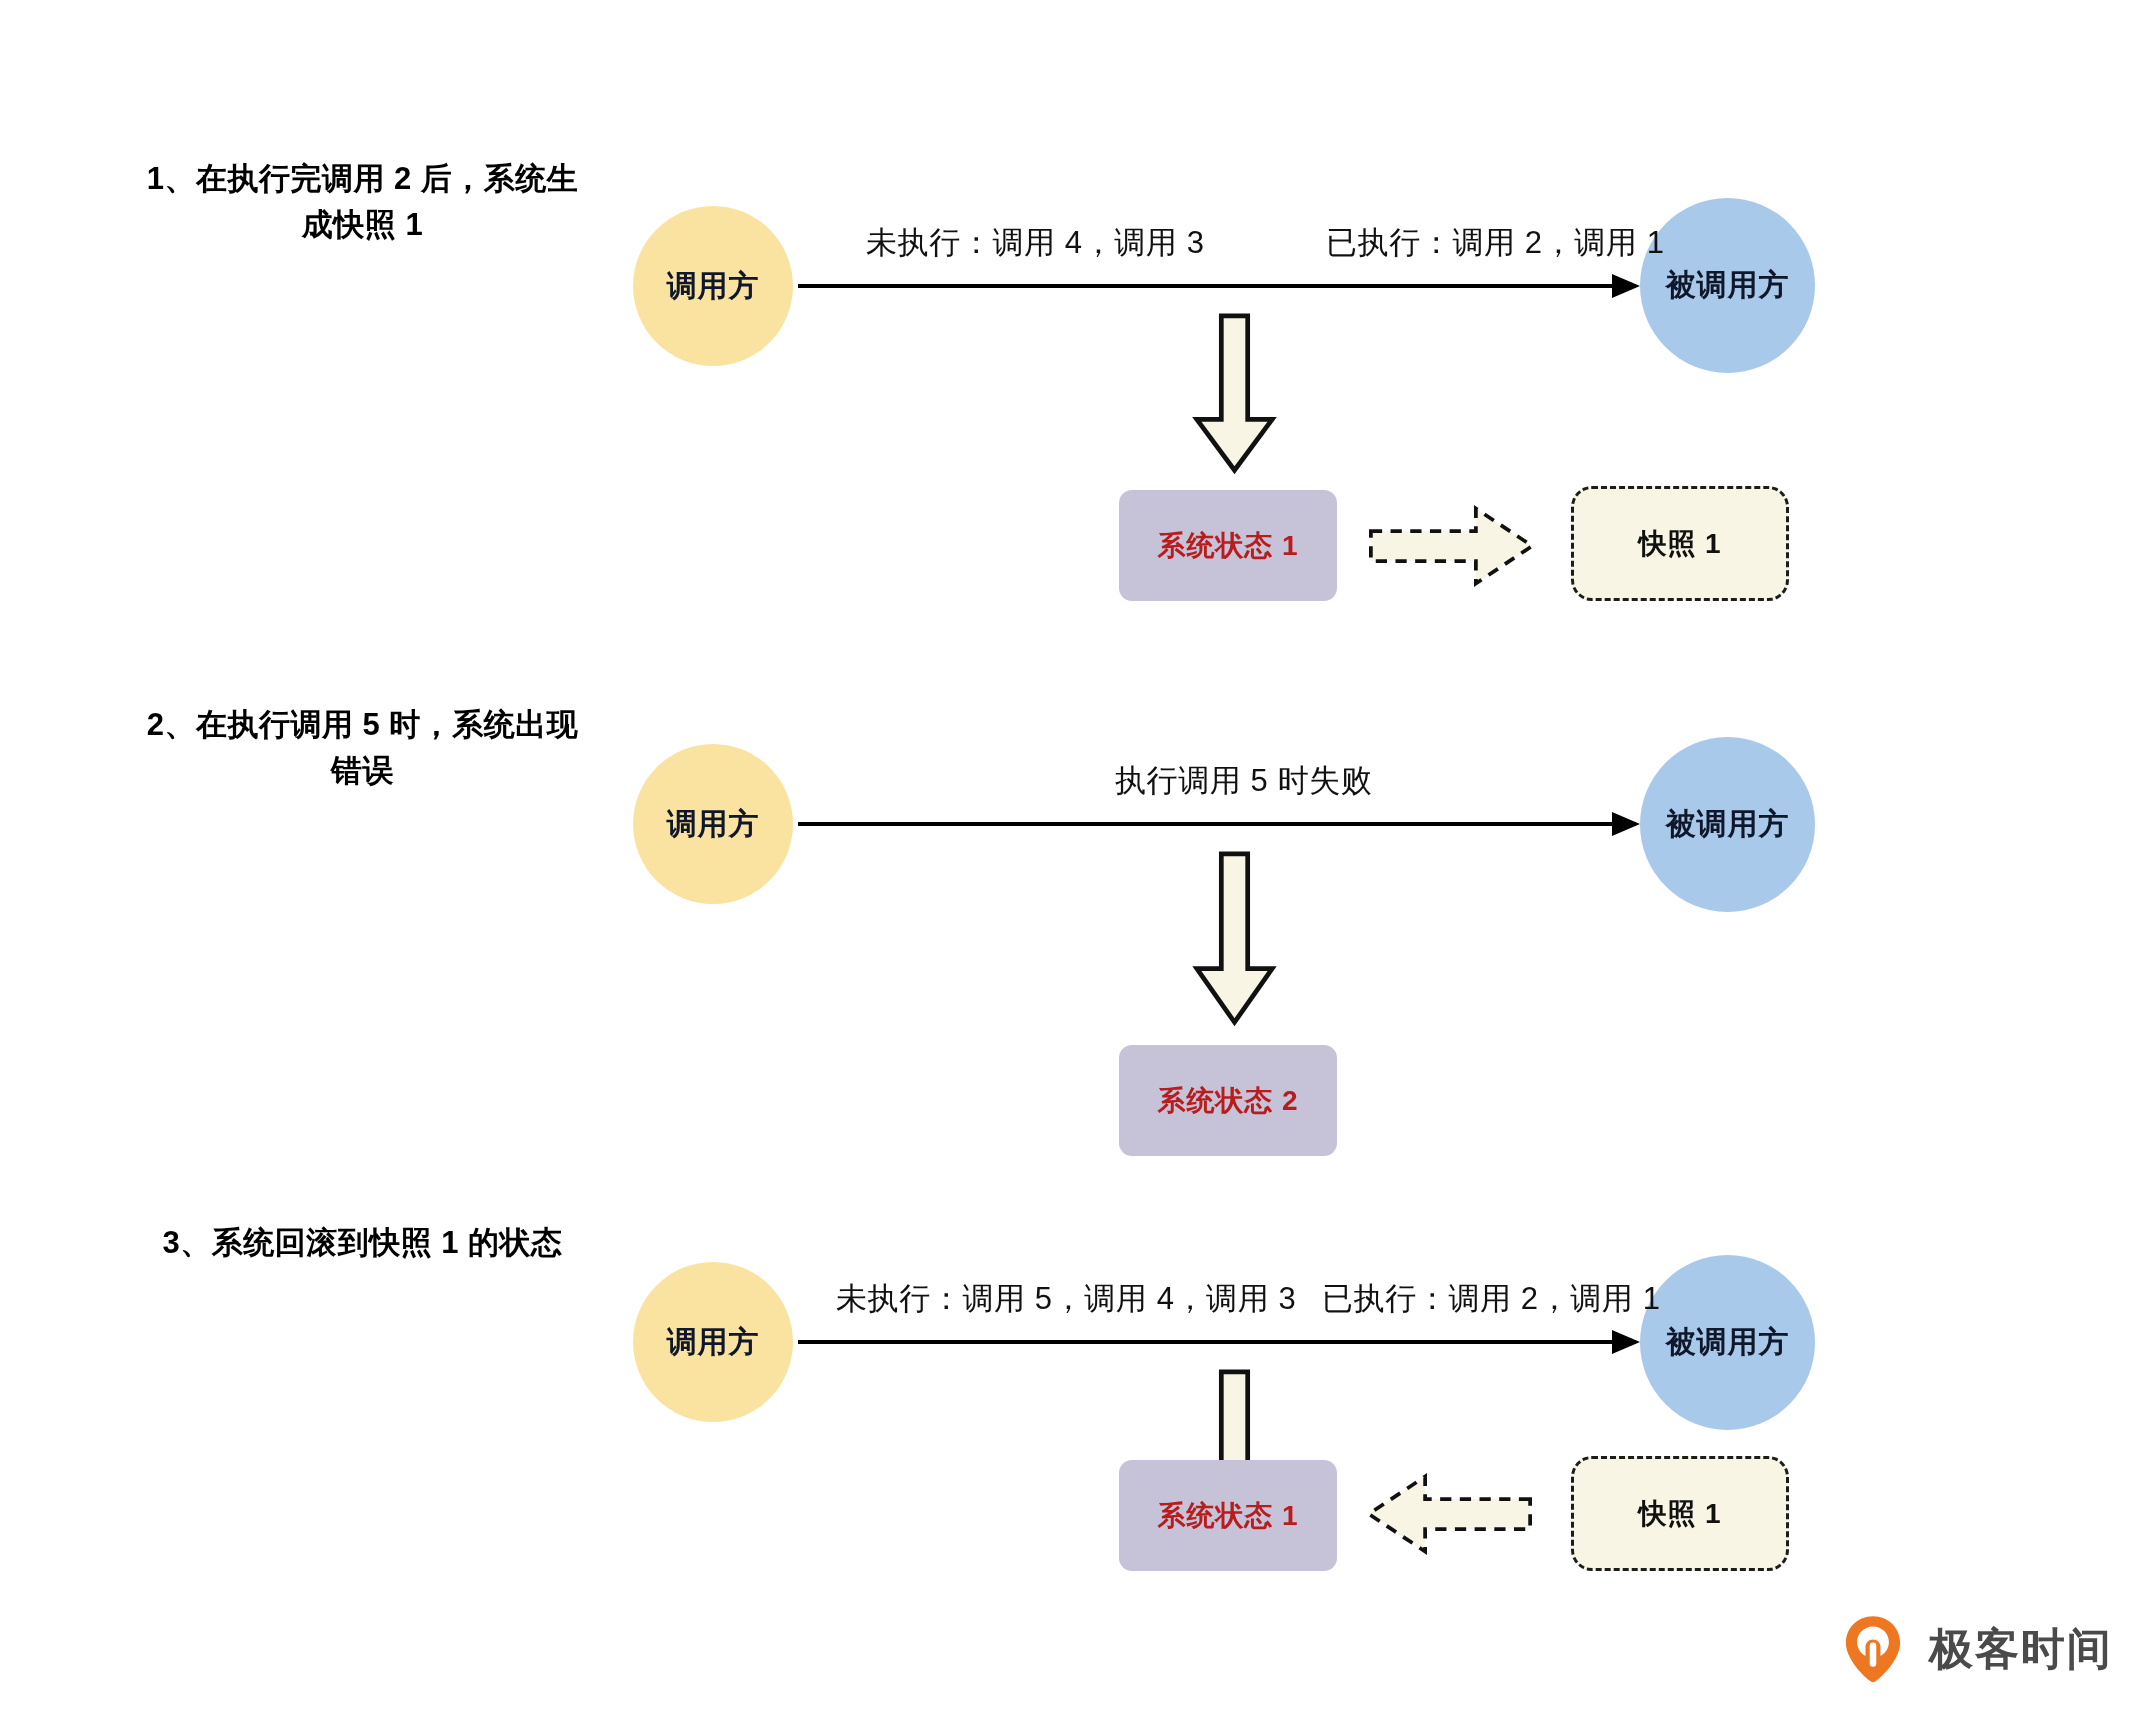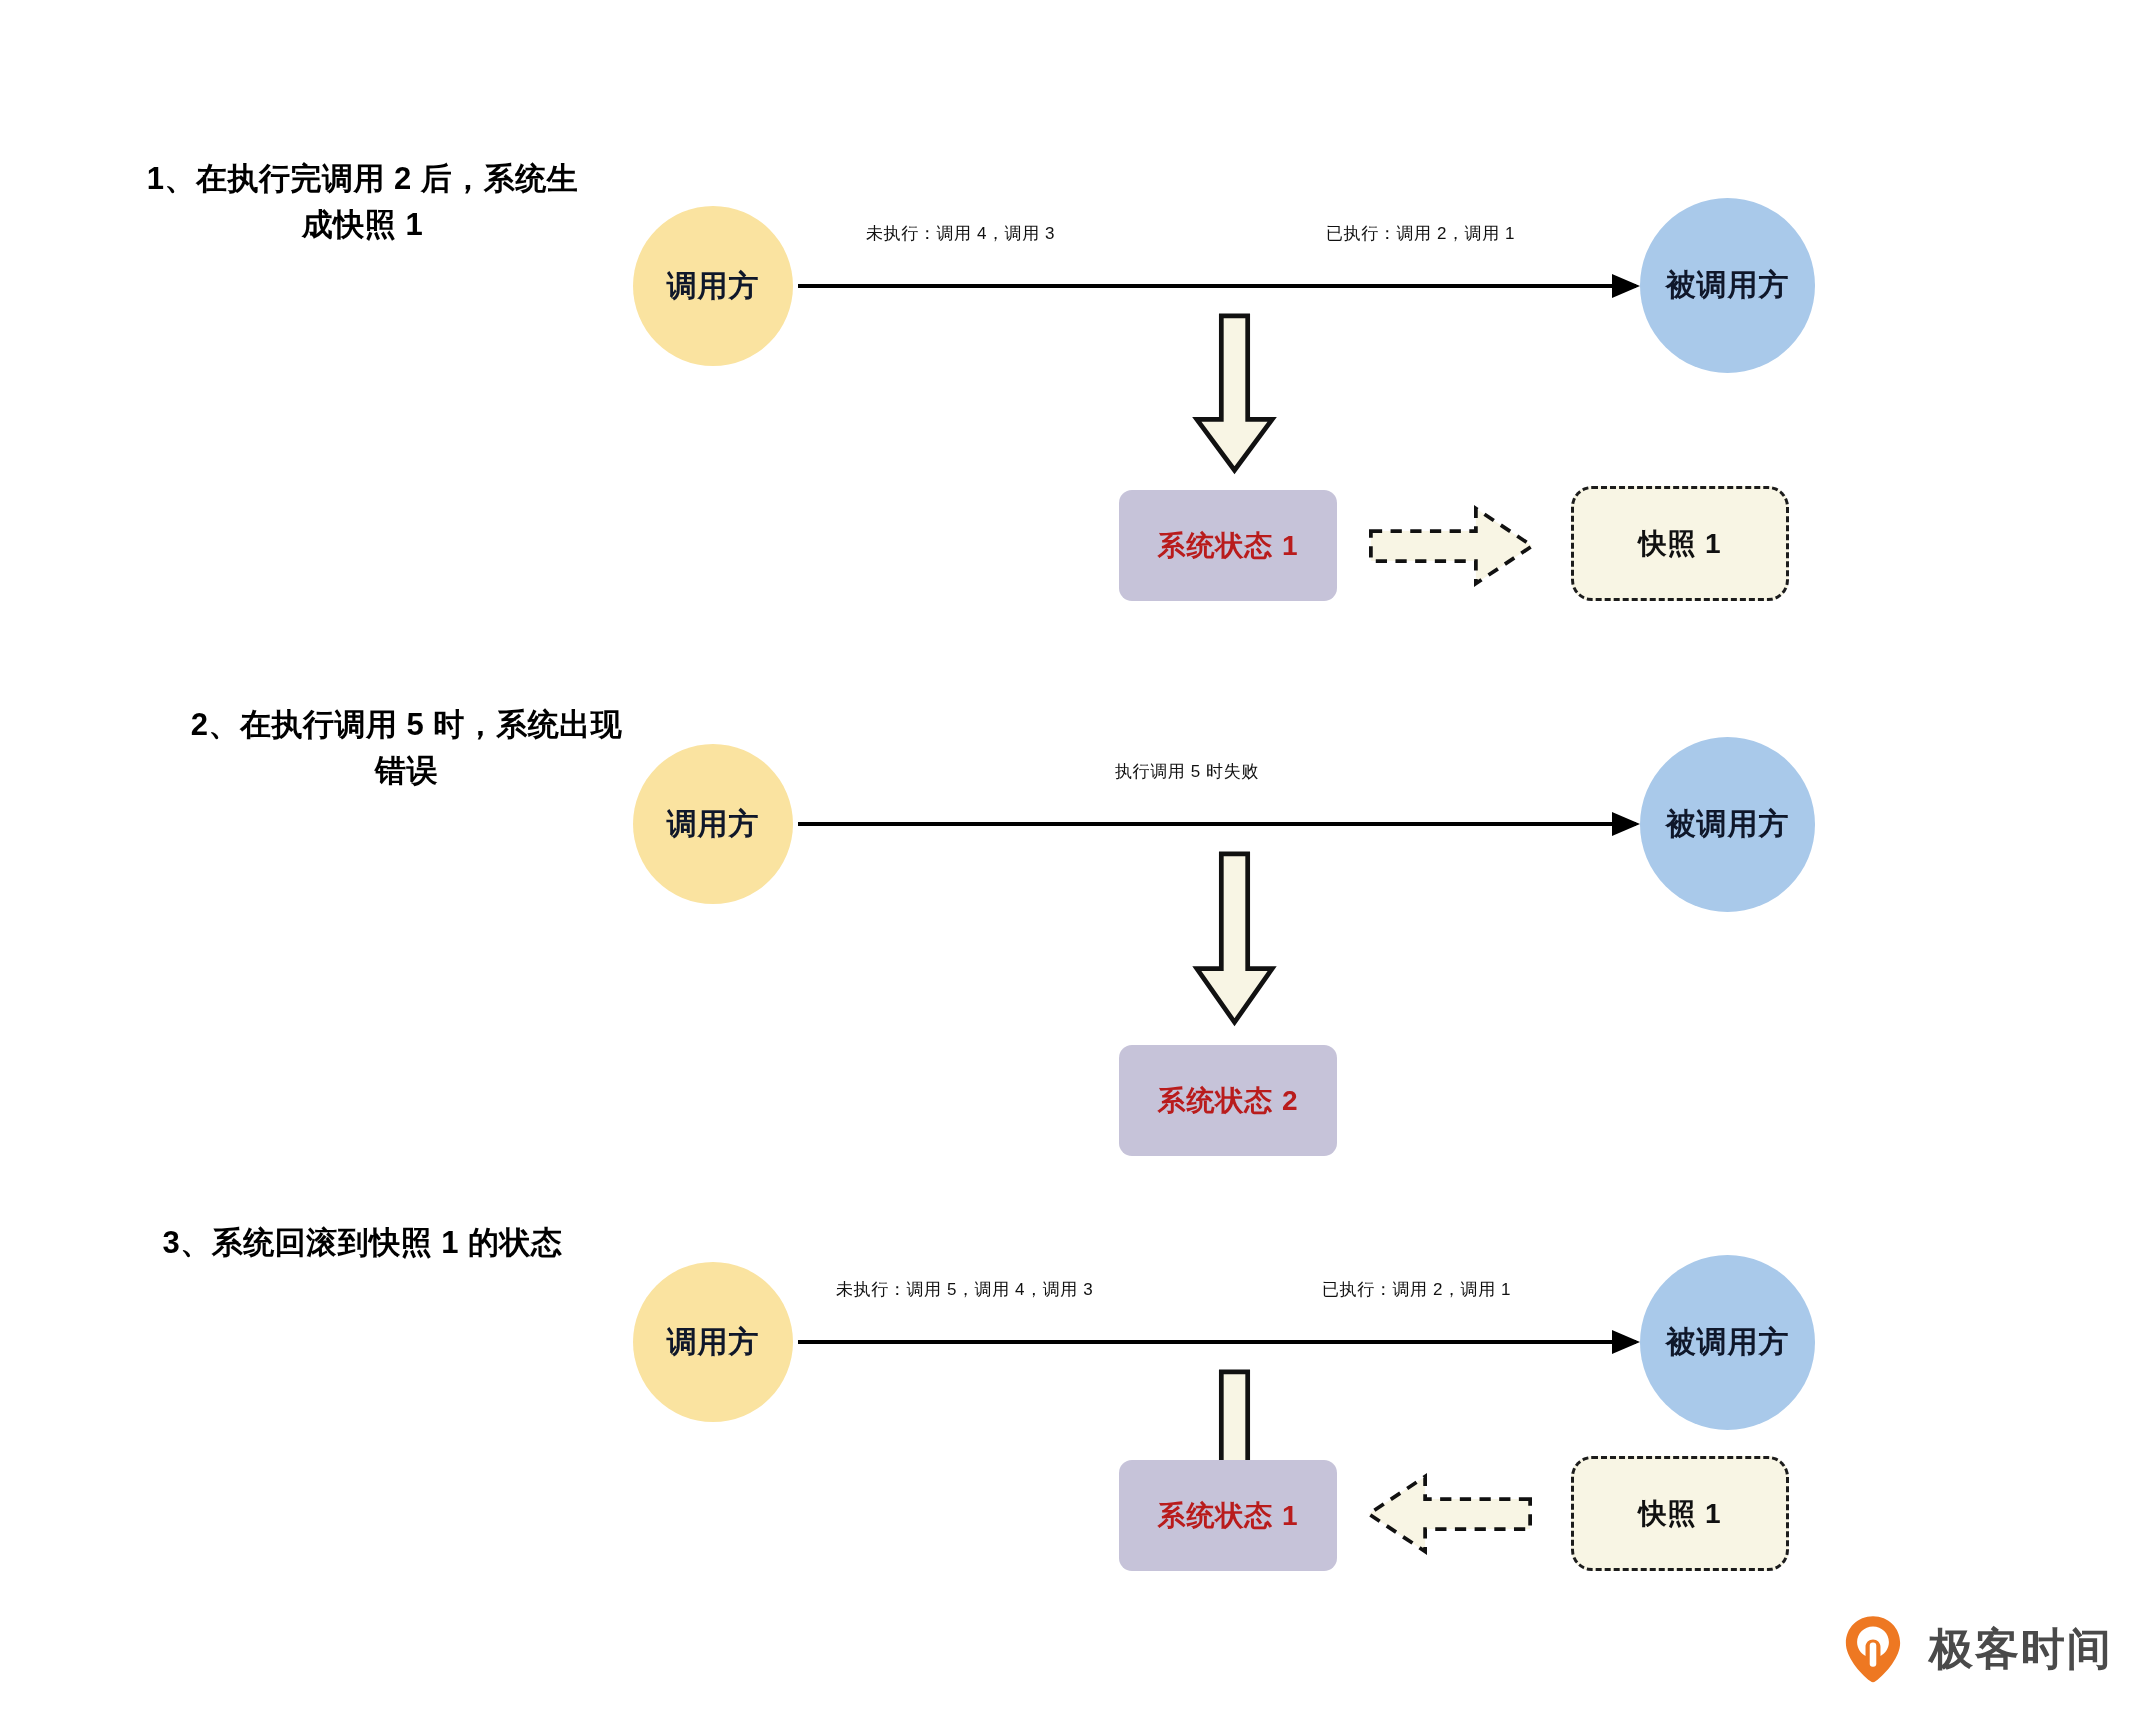--- a/index.html
+++ b/index.html
@@ -37,21 +37,21 @@
     left: 141px;
     width: 443px;
     text-align: center;
     font-size: 31px;
     font-weight: 700;
     line-height: 1.48;
     color: #000000;
     letter-spacing: 0.5px;
   }
   .sec1 .caption { top: 71px; }
-  .sec2 .caption { top: 52px; margin-left: 44px; }
+  .sec2 .caption { top: 52px; }
   .sec3 .caption { top: 52px; }
 
   
   .circle {
     position: absolute;
     border-radius: 50%;
     display: flex;
     align-items: center;
     justify-content: center;
     font-size: 30px;
@@ -97,21 +97,21 @@
     border-top: 12.2px solid transparent;
     border-bottom: 12.2px solid transparent;
   }
   .sec1 .hline { top: 199px; }
   .sec2 .hline { top: 172px; }
   .sec3 .hline { top: 172px; }
 
   
   .arrow-label {
     position: absolute;
-    font-size: 17px;
+    font-size: 31px;
     font-weight: 400;
     color: #111111;
     white-space: nowrap;
     letter-spacing: 0.6px;
   }
   .sec1 .lab-left  { left: 866px;  top: 137px; }
   .sec1 .lab-right { left: 1326px; top: 137px; }
   .sec2 .lab-mid   { left: 1115px; top: 110px; }
   .sec3 .lab-left  { left: 836px;  top: 110px; }
   .sec3 .lab-right { left: 1322px; top: 110px; }

